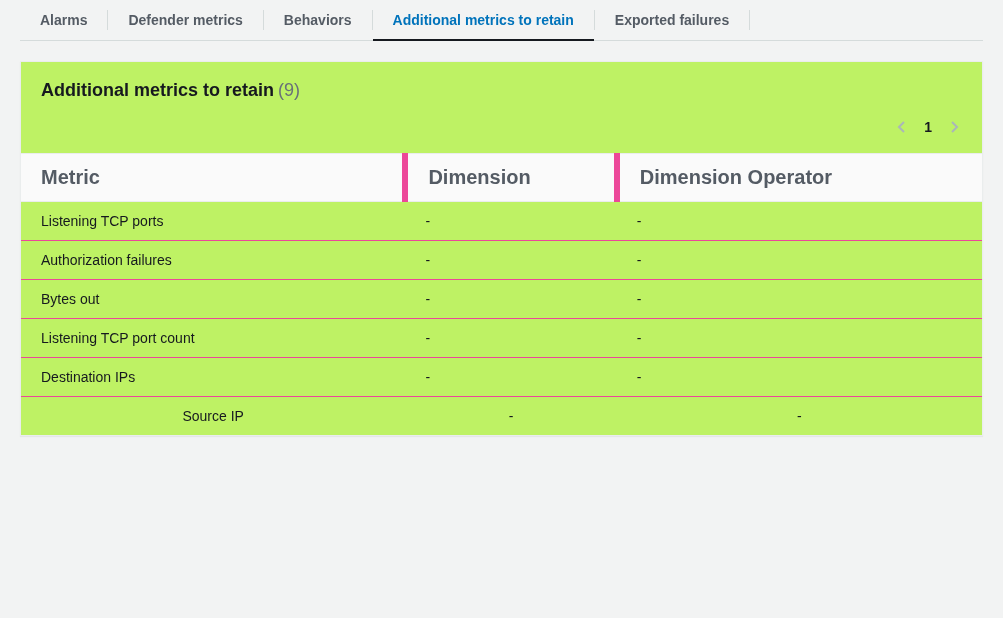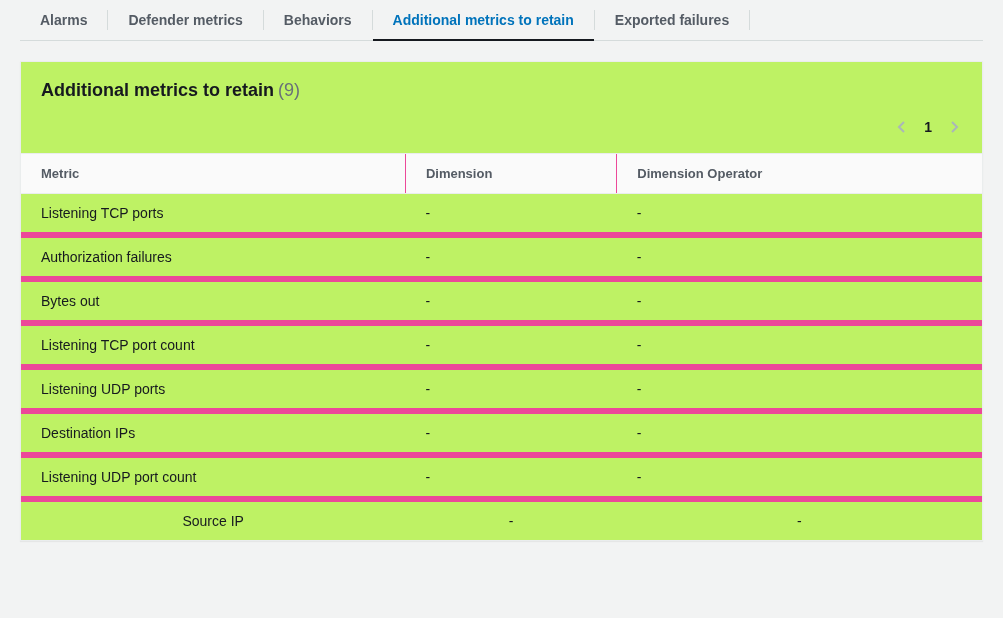--- a/index.html
+++ b/index.html
@@ -82,32 +82,32 @@
       font-size: 14px;
     }
     table {
       width: 100%;
       border-collapse: collapse;
     }
     thead th {
       text-align: left;
       padding: 12px 20px;
       font-weight: 700;
-      font-size: 13px;
+      font-size: 20px;
       color: #545b64;
       border-top: 1px solid #eaeded;
       border-bottom: 1px solid #eaeded;
       background: #fafafa;
     }
     thead th.col-divider {
-      border-left: 1px solid #ec4899;
+      border-left: 6px solid #ec4899;
     }
     tbody td {
       padding: 11px 20px;
-      border-bottom: 6px solid #ec4899;
+      border-bottom: 1px solid #ec4899;
       color: #16191f;
       font-size: 14px;
     }
     tbody tr:last-child td {
       border-bottom: none;
       text-align: center;
     }
     .col-metric { width: 40%; }
     .col-dim { width: 22%; }
     .col-op { width: 38%; }
@@ -172,31 +172,21 @@
             <td>Bytes out</td>
             <td>-</td>
             <td>-</td>
           </tr>
           <tr>
             <td>Listening TCP port count</td>
             <td>-</td>
             <td>-</td>
           </tr>
           <tr>
-            <td>Listening UDP ports</td>
-            <td>-</td>
-            <td>-</td>
-          </tr>
-          <tr>
             <td>Destination IPs</td>
-            <td>-</td>
-            <td>-</td>
-          </tr>
-          <tr>
-            <td>Listening UDP port count</td>
             <td>-</td>
             <td>-</td>
           </tr>
           <tr>
             <td>Source IP</td>
             <td>-</td>
             <td>-</td>
           </tr>
         </tbody>
     </table>

